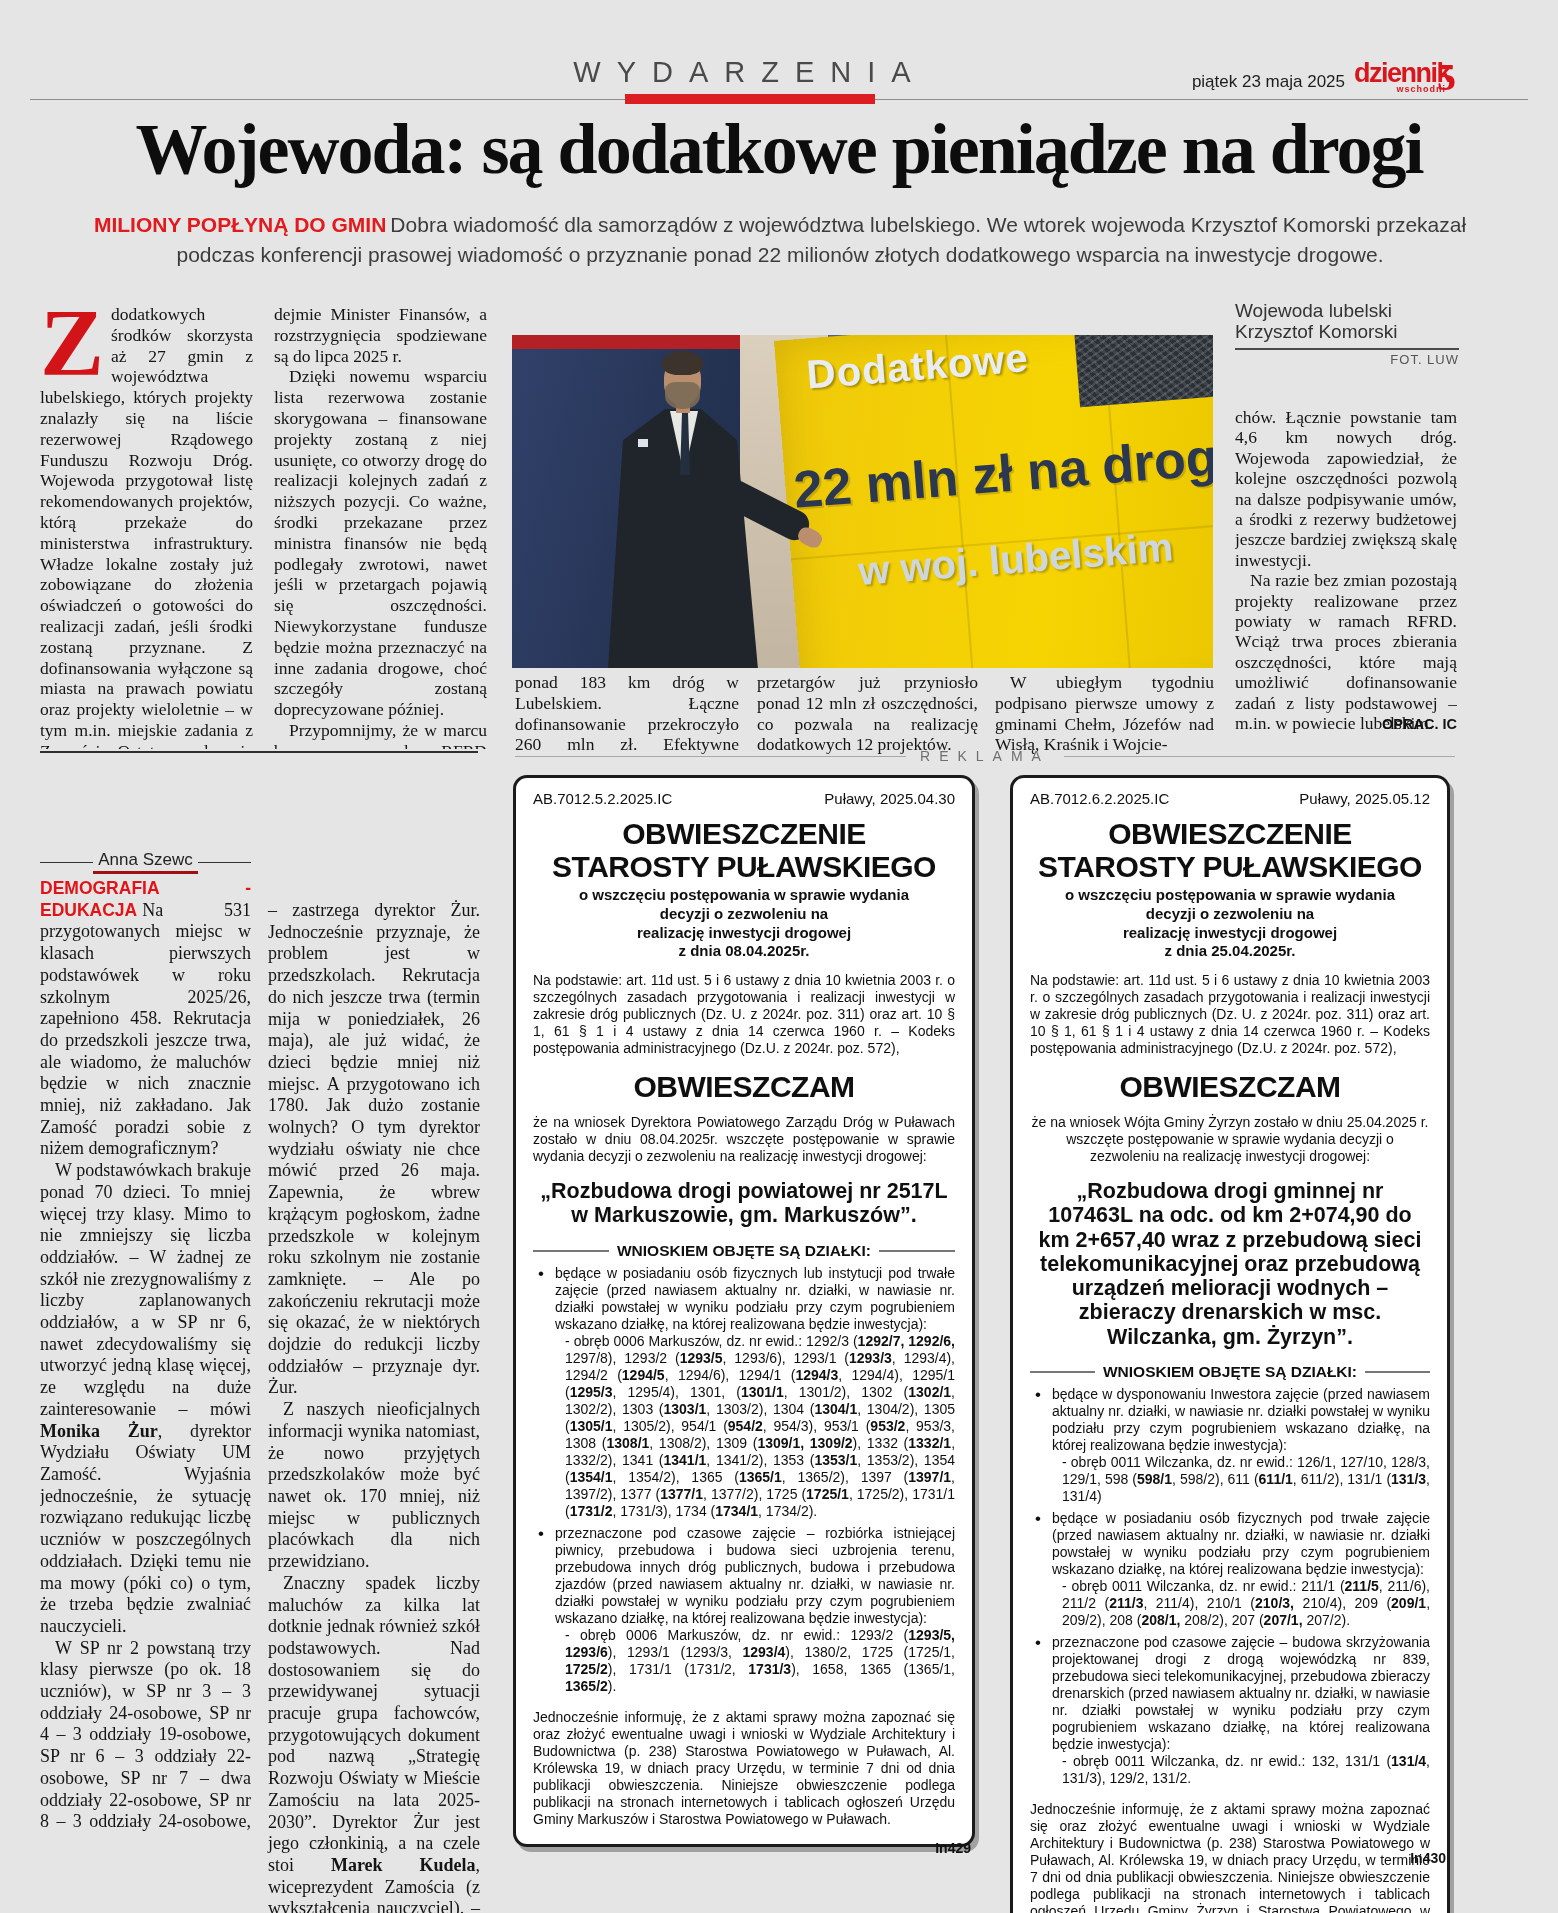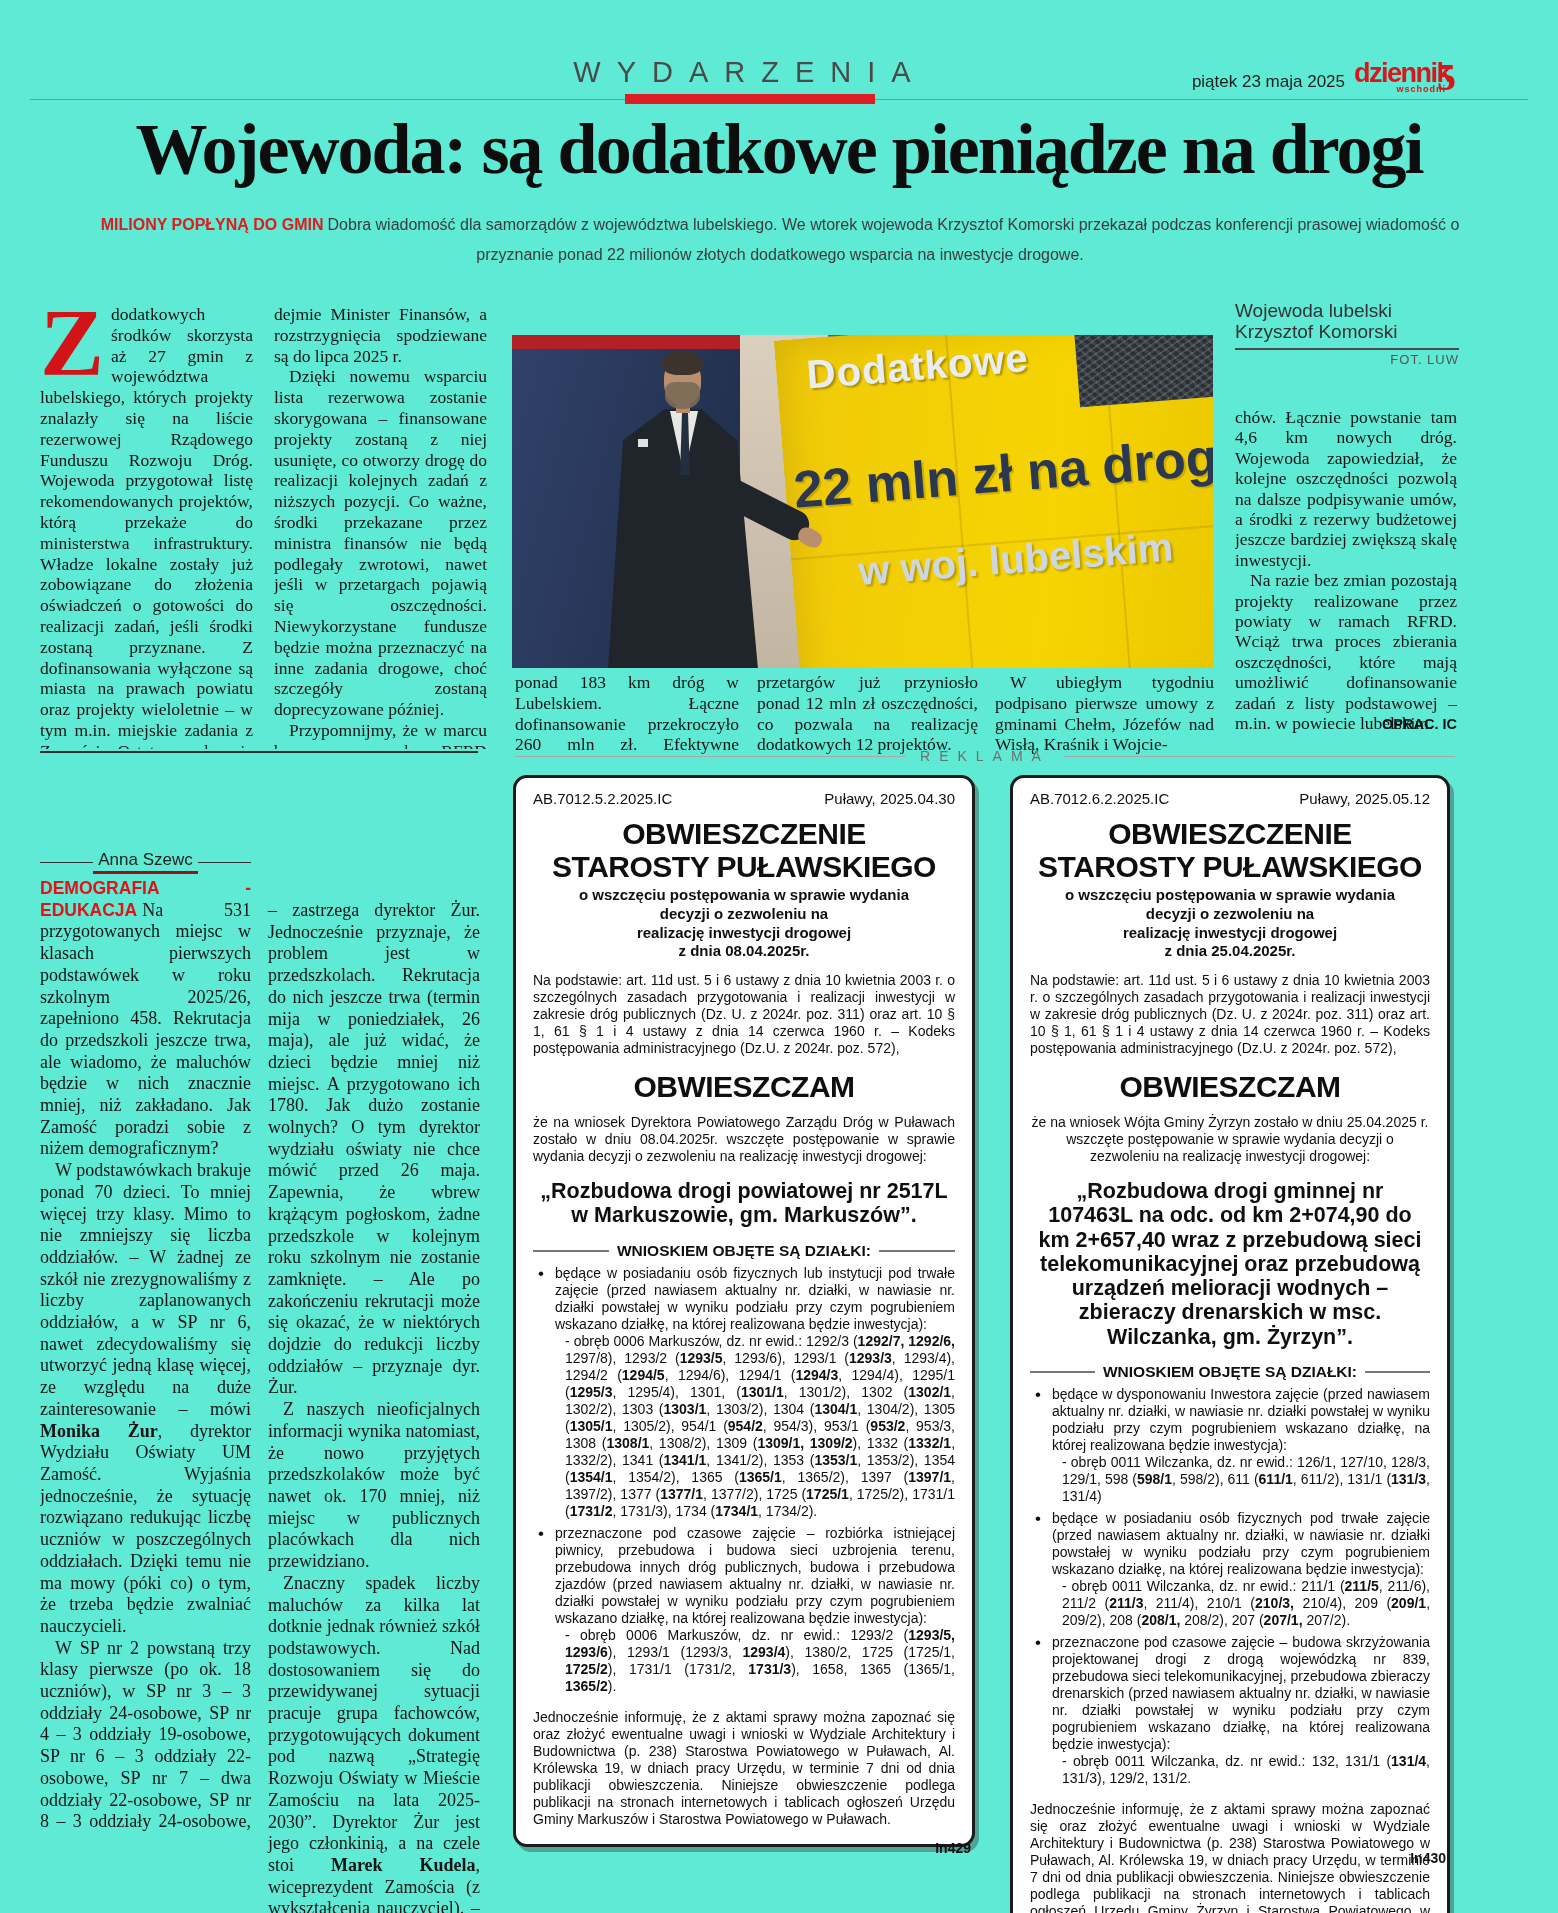--- a/index.html
+++ b/index.html
@@ -1,35 +1,35 @@
 <!DOCTYPE html>
 <html lang="pl"><head>
 <meta charset="utf-8">
 <style>
   * { margin:0; padding:0; box-sizing:border-box; }
   html,body { background:#ffffff; }
   .page {
-    position:relative; width:1558px; height:1913px; background:#5eead4;
+    position:relative; width:1558px; height:1913px; background:#e5e5e5;
     overflow:hidden; font-family:"Liberation Sans", sans-serif; color:#111;
   }
   
   .rule-top { position:absolute; left:30px; top:99px; width:1498px; border-top:1px solid #8d8d8d; }
   .section-title { position:absolute; left:450px; top:56px; width:600px; text-align:center;
     font-size:29px; letter-spacing:16px; color:#4a4a4a; }
   .red-bar { position:absolute; left:625px; top:94px; width:250px; height:10px; background:#dc1d22; }
   .m-date { position:absolute; left:1095px; top:72px; width:250px; text-align:right; font-size:17px; color:#1d1d1d; }
   .m-logo { position:absolute; left:1354px; top:60px; width:92px; color:#d9161b; line-height:1; }
   .m-logo .main { font-weight:700; font-size:27px; letter-spacing:-1.5px; }
   .m-logo .sub { display:block; text-align:right; font-size:9px; font-weight:700; letter-spacing:1px; margin-top:-2px; }
   .m-page { position:absolute; left:1437px; top:55px; font-family:"Liberation Serif",serif; font-weight:700; font-size:38px; color:#d9161b; }
   
   .a1-headline { position:absolute; left:40px; top:108px; width:1478px; text-align:center;
     font-family:"Liberation Serif",serif; font-weight:700; font-size:72px; letter-spacing:-2px; color:#0d0d0d; }
   .a1-lead { position:absolute; left:70px; top:210px; width:1420px; text-align:center;
-    font-size:16px; line-height:30px; color:#3c3c3c; }
+    font-size:21px; line-height:30px; color:#3c3c3c; }
   .kicker { color:#e21a1d; font-weight:700; padding-right:4px; }
   .colserif { position:absolute; font-family:"Liberation Serif",serif; font-size:17.5px; line-height:20.8px;
     text-align:justify; color:#141414; hyphens:auto; overflow:hidden; }
   .colserif p { margin:0; }
   .colserif p.ind { text-indent:15px; }
   .a1-col1 { left:40px;  top:304px; width:213px; height:445px; }
   .a1-col2 { left:274px; top:304px; width:213px; height:445px; }
   .dropcap { float:left; font-family:"Liberation Serif",serif; font-weight:700; font-size:96px; line-height:74px;
     color:#d21418; padding:2px 7px 0 0; }
   .a1-col3 { left:515px; top:672px; width:224px; height:86px; }

